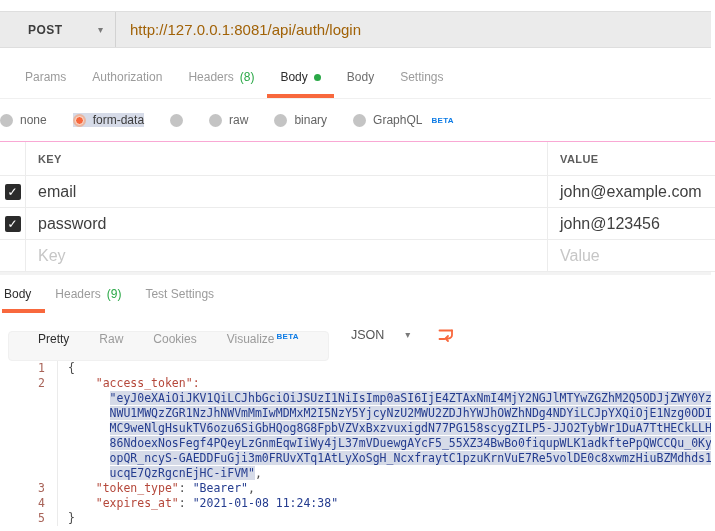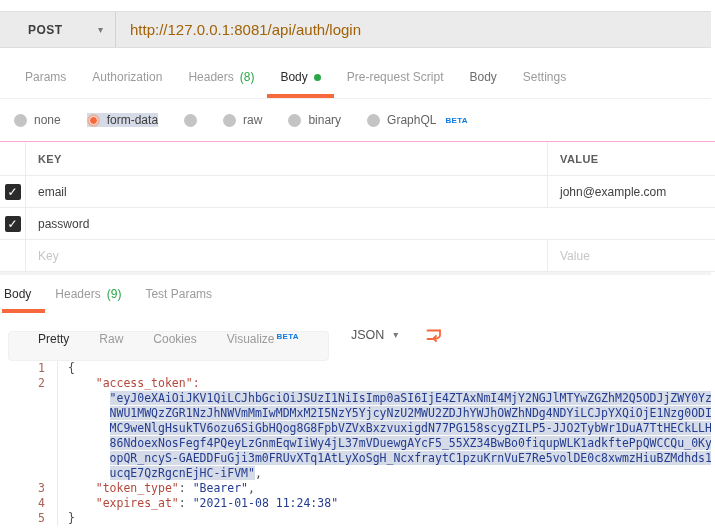--- a/index.html
+++ b/index.html
@@ -23,57 +23,57 @@
   .rtab { position:relative; font-size:12px; color:#9b9b9b; padding:0 13px 14px 13px;
     cursor:pointer; display:flex; align-items:center; gap:6px; }
   .rtab.darker { color:#6e6e6e; }
   .rtab.active { color:#2d2d2d; }
   .rtab .cnt { color:#2aa847; }
   .rtab .dot { width:7px; height:7px; border-radius:50%; background:#2aa847; display:inline-block; }
   .rtab.active::after { content:""; position:absolute; left:0; right:0; bottom:0;
     height:4px; background:#f8683d; }
 
   
-  .radios { height:42px; display:flex; align-items:center; padding-left:14px; gap:26px; }
+  .radios { height:42px; display:flex; align-items:center; gap:26px; }
   .ropt { display:flex; align-items:center; gap:7px; cursor:pointer; }
   .radio { width:13px; height:13px; border-radius:50%; background:#c4c4c4; position:relative; flex:none; }
   .radio.sel { background:#e8b6a0; }
   .radio.sel::after { content:""; position:absolute; inset:2px; border-radius:50%;
     background:#f8683d; border:1.5px solid #fde6dc; }
   .ropt span.lbl { font-size:12px; color:#646464; }
   .ropt.sel span.lbl { color:#3d3d3d; }
   sup.beta { font-size:8px; font-weight:700; color:#0d7be5; margin-left:2px; letter-spacing:.3px; }
 
   
   .kv { width:715px; border-top:1px solid #f9a8d4; }
   .kv-row { display:grid; grid-template-columns:26px 522px 1fr; border-bottom:1px solid #ececec; }
   .kv-row > div { border-right:1px solid #ececec; display:flex; align-items:center;
     padding:0 12px; min-height:31px; }
   .kv-row > div:last-child { border-right:none; }
   .kv-head > div { min-height:33px; }
   .kv-head .h { font-size:11px; font-weight:700; color:#5c5c5c; letter-spacing:.4px; }
-  .cellv { font-size:12px; color:#3f3f3f; }
+  .cellv { font-size:16px; color:#3f3f3f; }
   .ph { color:#c6c6c6; }
   .ckcell { justify-content:center; padding:0 !important; }
   .checkbox { width:16px; height:16px; background:#2b2b2b; border-radius:2px; color:#fff;
     font-size:12px; line-height:16px; text-align:center; cursor:pointer; }
 
   
   .resp-tabs { height:41px; display:flex; align-items:flex-end; padding-left:2px;
     border-top:3px solid #f3f3f3; }
   .resp-tabs .rtab { padding:0 14px 12px 10px; }
   .resp-tabs .rtab:first-child { padding-left:2px; }
 
   
   .view-bar { height:43px; display:flex; align-items:center; padding-left:8px; }
   .seg { display:flex; background:#f7f7f7; border:1px solid #f0f0f0;
     border-radius:4px; height:30px; padding:0 14px;margin-top:23px; }
   .seg .vopt { font-size:12px; color:#9b9b9b; padding:0 15px; cursor:pointer; display:flex; align-items:flex-start; }
   .seg .vopt.active { color:#2d2d2d; }
-  .json-dd { display:flex; align-items:center; gap:9px; margin-left:22px; cursor:pointer; }
+  .json-dd { display:flex; align-items:center; gap:21px; margin-left:22px; cursor:pointer; }
   .json-dd .jlbl { font-size:12.5px; color:#555; }
   .wrap-btn { margin-left:24px; width:24px; height:24px; display:flex; align-items:center;
     justify-content:center; cursor:pointer; }
 
   
   .code { font-family:"DejaVu Sans Mono", monospace; font-size:11.5px; line-height:15px;
     padding-top:5px; height:179px; overflow:hidden; }
   .cl { display:flex; height:15px; overflow:hidden; }
   .ln { width:45px; flex:none; text-align:right; color:#a86358; }
   .ct { margin-left:12px; padding-left:10px; border-left:1px solid #ebebeb;
@@ -106,23 +106,20 @@
         <span>Authorization</span>
       </div>
     <div class="rtab">
         <span>Headers</span>
         <span class="cnt">(8)</span>
       </div>
     <div class="rtab active">
         <span>Body</span>
         <span class="dot"></span>
       </div>
-    <div class="rtab">
-        <span>Pre-request Script</span>
-      </div>
     <div class="rtab darker">
         <span>Body</span>
       </div>
     <div class="rtab">
         <span>Settings</span>
       </div>
   </div>
 
   <div class="radios">
     <div class="ropt">
@@ -166,38 +163,39 @@
           <span class="checkbox">✓</span>
         </div>
       <div class="cellv">email</div>
       <div class="cellv">john@example.com</div>
     </div>
     <div class="kv-row">
       <div class="ckcell">
           <span class="checkbox">✓</span>
         </div>
       <div class="cellv">password</div>
+      <div class="cellv">john@123456</div>
     </div>
     <div class="kv-row">
       <div class="ckcell"></div>
       <div class="cellv ph">Key</div>
       <div class="cellv ph">Value</div>
     </div>
   </div>
 
   <div class="resp-tabs">
     <div class="rtab active">
         <span>Body</span>
       </div>
     <div class="rtab">
         <span>Headers</span>
         <span class="cnt">(9)</span>
       </div>
     <div class="rtab">
-        <span>Test Params</span>
+        <span>Test Settings</span>
       </div>
   </div>
 
   <div class="view-bar">
     <div class="seg">
       <div class="vopt active">Pretty</div>
       <div class="vopt">Raw</div>
       <div class="vopt">Cookies</div>
       <div class="vopt">
           <span>Visualize</span>

